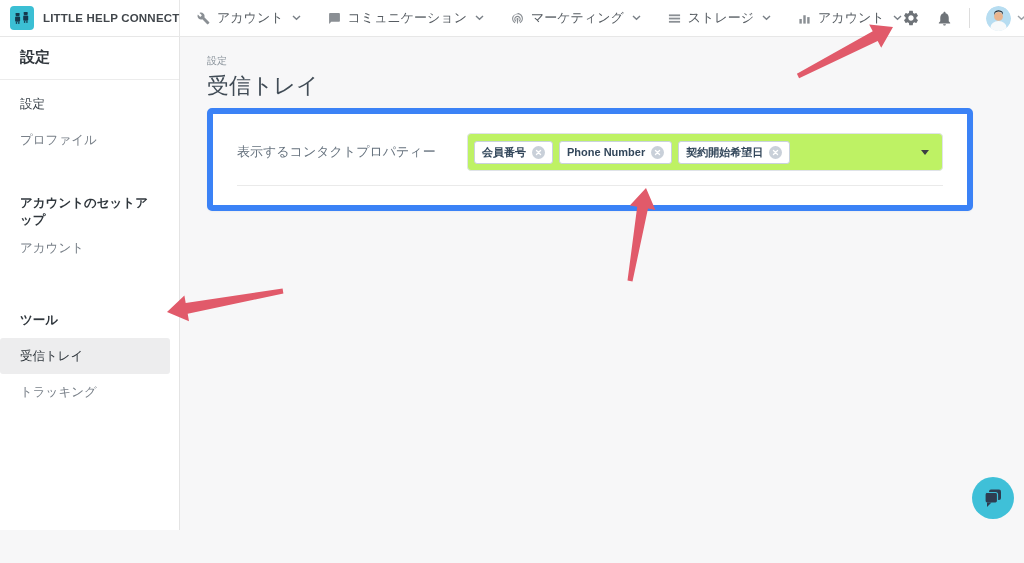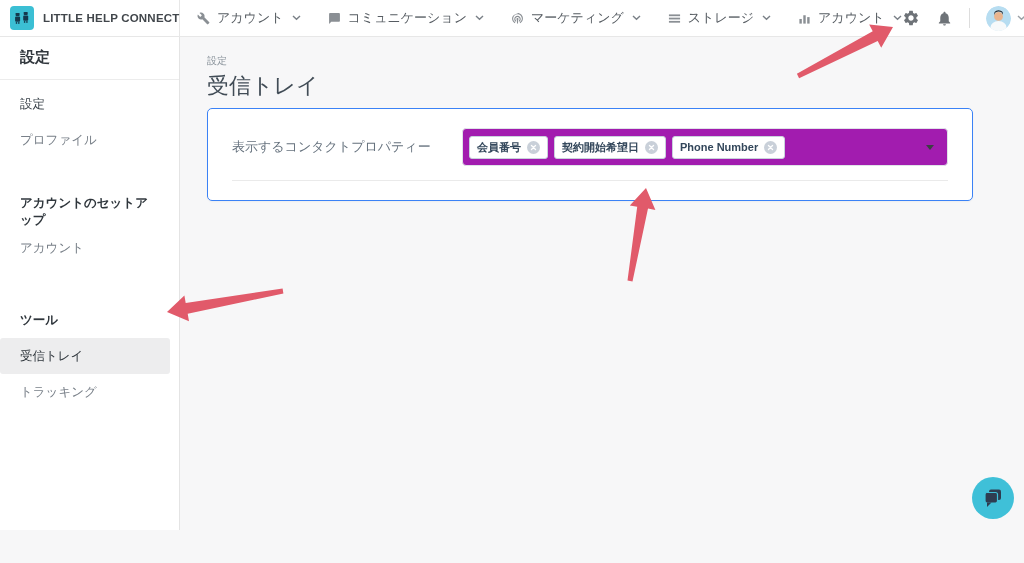--- a/index.html
+++ b/index.html
@@ -39,25 +39,25 @@
   .side-item.selected { background:#ededee; color:#2f363c; border-radius:3px; margin-right:9px; }
 
   
   .main { position:absolute; top:37px; left:180px; right:0; bottom:0; background:#f7f7f8;
           padding:17px 0 0 27px; }
   .breadcrumb { font-size:10px; color:#8a939b; margin-bottom:3px; }
   .page-title { font-size:22px; font-weight:400; color:#414c56; margin-bottom:7px; }
   .desc { font-size:13px; color:#5f6e7a; }
   .learn { font-weight:bold; text-decoration:none; cursor:pointer; display:inline-flex;
            align-items:center; gap:3px; }
-  .card { width:766px; background:#fff; border:1px solid #3b82f6;
+  .card { width:766px; background:#fff; border:6px solid #3b82f6;
           border-radius:5px; box-shadow:0 1px 2px rgba(0,0,0,.04); }
   .card-row { display:flex; align-items:center; padding:19px 24px 0 24px; }
   .card-label { width:230px; font-size:13px; color:#66727e; flex:none; }
-  .mselect { flex:1; height:38px; border:1px solid #dfe3e8; border-radius:4px; background:#a21caf;
+  .mselect { flex:1; height:38px; border:1px solid #dfe3e8; border-radius:4px; background:#bef264;
              display:flex; align-items:center; padding:0 30px 0 6px; position:relative; cursor:pointer; }
   .tagrow { display:flex; gap:6px; }
   .tag { display:inline-flex; align-items:center; gap:6px; background:#fff; border:1px solid #c9d2dc;
          border-radius:3px; padding:3px 7px; font-size:11px; font-weight:bold; color:#33475b;
          white-space:nowrap; }
   .tag-x { display:flex; cursor:pointer; }
   .caret { position:absolute; right:13px; top:16px; width:0; height:0;
            border-left:4px solid transparent; border-right:4px solid transparent;
            border-top:5px solid #3c3f43; }
   .card-div { margin:14px 24px 0; border-top:1px solid #eaeaea; }
@@ -218,30 +218,30 @@
             <span class="tag">
               <span>会員番号</span>
               <span class="tag-x">
                 <svg width="13" height="13" viewBox="0 0 14 14">
                     <circle cx="7" cy="7" r="7" fill="#c9d0d9"></circle>
                     <path d="M4.8 4.8l4.4 4.4M9.2 4.8l-4.4 4.4" stroke="#fff" stroke-width="1.4" stroke-linecap="round"></path>
                   </svg>
               </span>
             </span>
             <span class="tag">
-              <span>契約開始希望日</span>
+              <span>Phone Number</span>
               <span class="tag-x">
                 <svg width="13" height="13" viewBox="0 0 14 14">
                     <circle cx="7" cy="7" r="7" fill="#c9d0d9"></circle>
                     <path d="M4.8 4.8l4.4 4.4M9.2 4.8l-4.4 4.4" stroke="#fff" stroke-width="1.4" stroke-linecap="round"></path>
                   </svg>
               </span>
             </span>
             <span class="tag">
-              <span>Phone Number</span>
+              <span>契約開始希望日</span>
               <span class="tag-x">
                 <svg width="13" height="13" viewBox="0 0 14 14">
                     <circle cx="7" cy="7" r="7" fill="#c9d0d9"></circle>
                     <path d="M4.8 4.8l4.4 4.4M9.2 4.8l-4.4 4.4" stroke="#fff" stroke-width="1.4" stroke-linecap="round"></path>
                   </svg>
               </span>
             </span>
           </div>
           <span class="caret"></span>
         </div>

